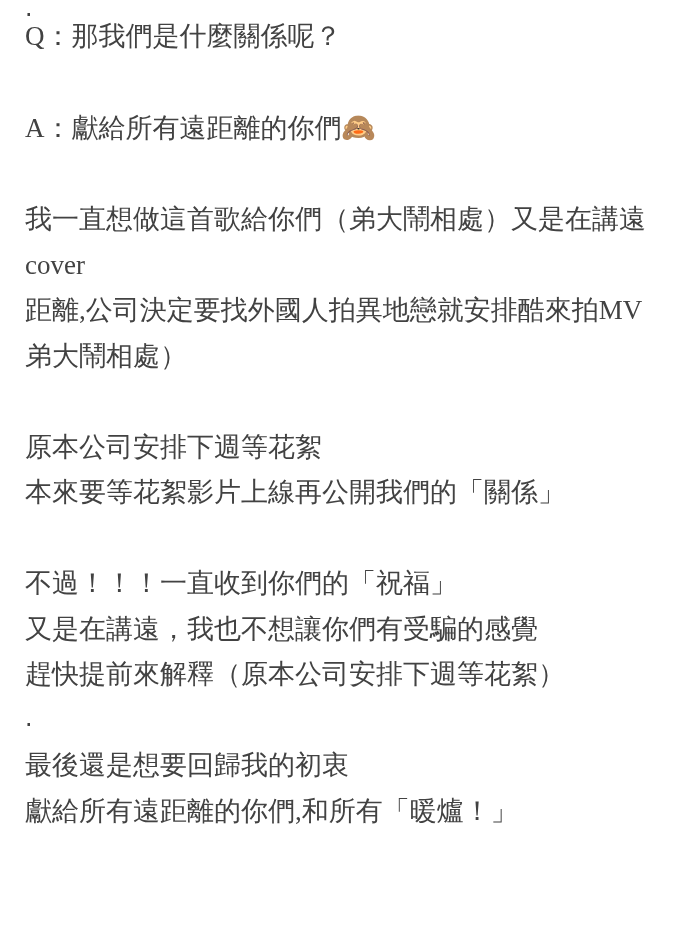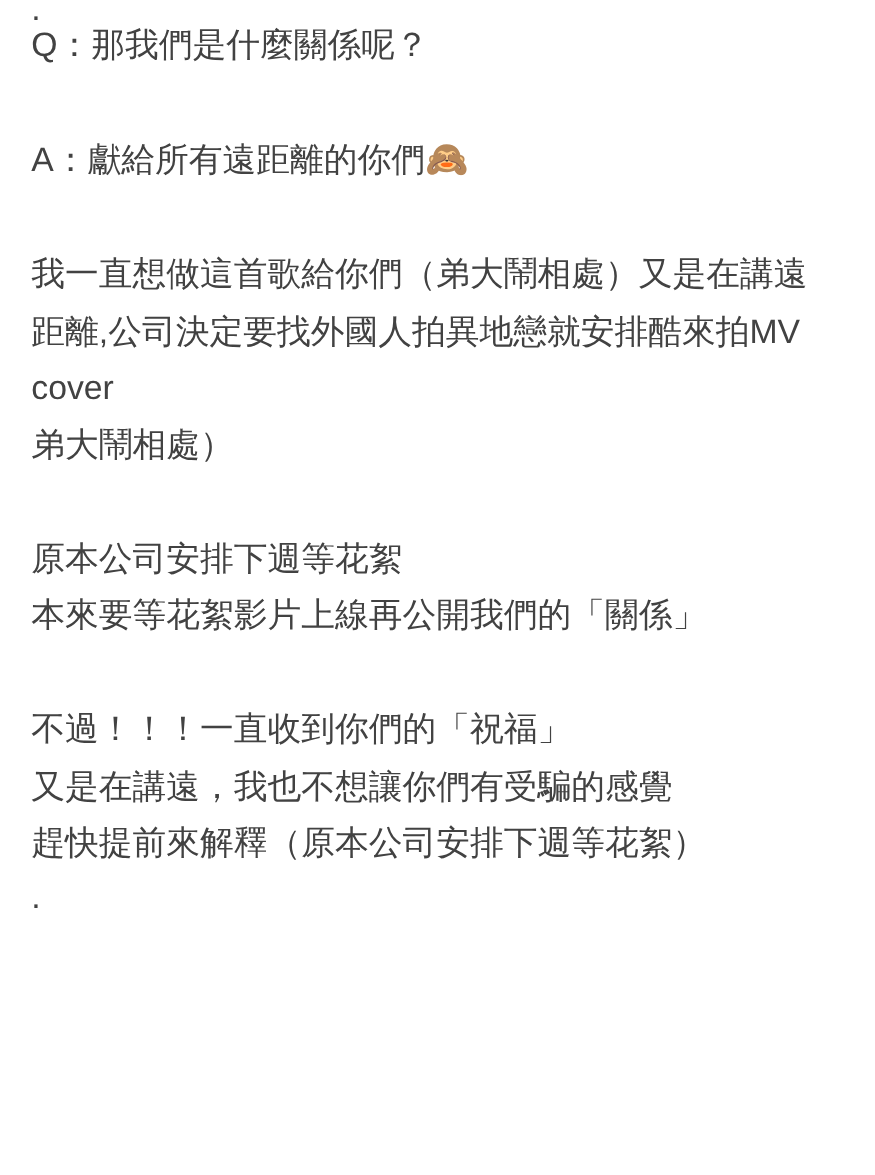--- a/index.html
+++ b/index.html
@@ -16,20 +16,21 @@
   }
   .post {
     padding-left: 25px;
     padding-right: 18px;
   }
   .line {
     font-size: 27px;
     line-height: 45.5px;
     font-weight: 400;
     white-space: nowrap;
+    font-family: Liberation Serif, serif;
   }
   .blank {
     height: 45.5px;
   }
   .dot-line-top {
     height: 14px;
     line-height: 14px;
     font-size: 27px;
     overflow: visible;
   }
@@ -55,22 +56,22 @@
   <div class="line">Q：那我們是什麼關係呢？</div>
 
   <div class="blank"></div>
 
   <div class="line"><span>A：獻給所有遠距離的你們</span><span class="emoji">🙈</span></div>
 
   <div class="blank"></div>
 
   <div>
     <div class="line">我一直想做這首歌給你們（弟大鬧相處）又是在講遠</div>
+    <div class="line">cover</div>
     <div class="line">距離,公司決定要找外國人拍異地戀就安排酷來拍MV</div>
-    <div class="line">cover</div>
     <div class="line">弟大鬧相處）</div>
   </div>
 
   <div class="blank"></div>
 
   <div>
     <div class="line">原本公司安排下週等花絮</div>
     <div class="line">本來要等花絮影片上線再公開我們的「關係」</div>
   </div>
 
@@ -79,14 +80,18 @@
   <div>
     <div class="line">不過！！！一直收到你們的「祝福」</div>
     <div class="line">又是在講遠，我也不想讓你們有受騙的感覺</div>
     <div class="line">趕快提前來解釋（原本公司安排下週等花絮）</div>
   </div>
 
   <div class="dot-line-mid">
     <span>.</span>
   </div>
 
+  <div>
+    <div class="line">最後還是想要回歸我的初衷</div>
+    <div class="line">獻給所有遠距離的你們,和所有「暖爐！」</div>
+  </div>
 
 </div>
 
 </body></html>

